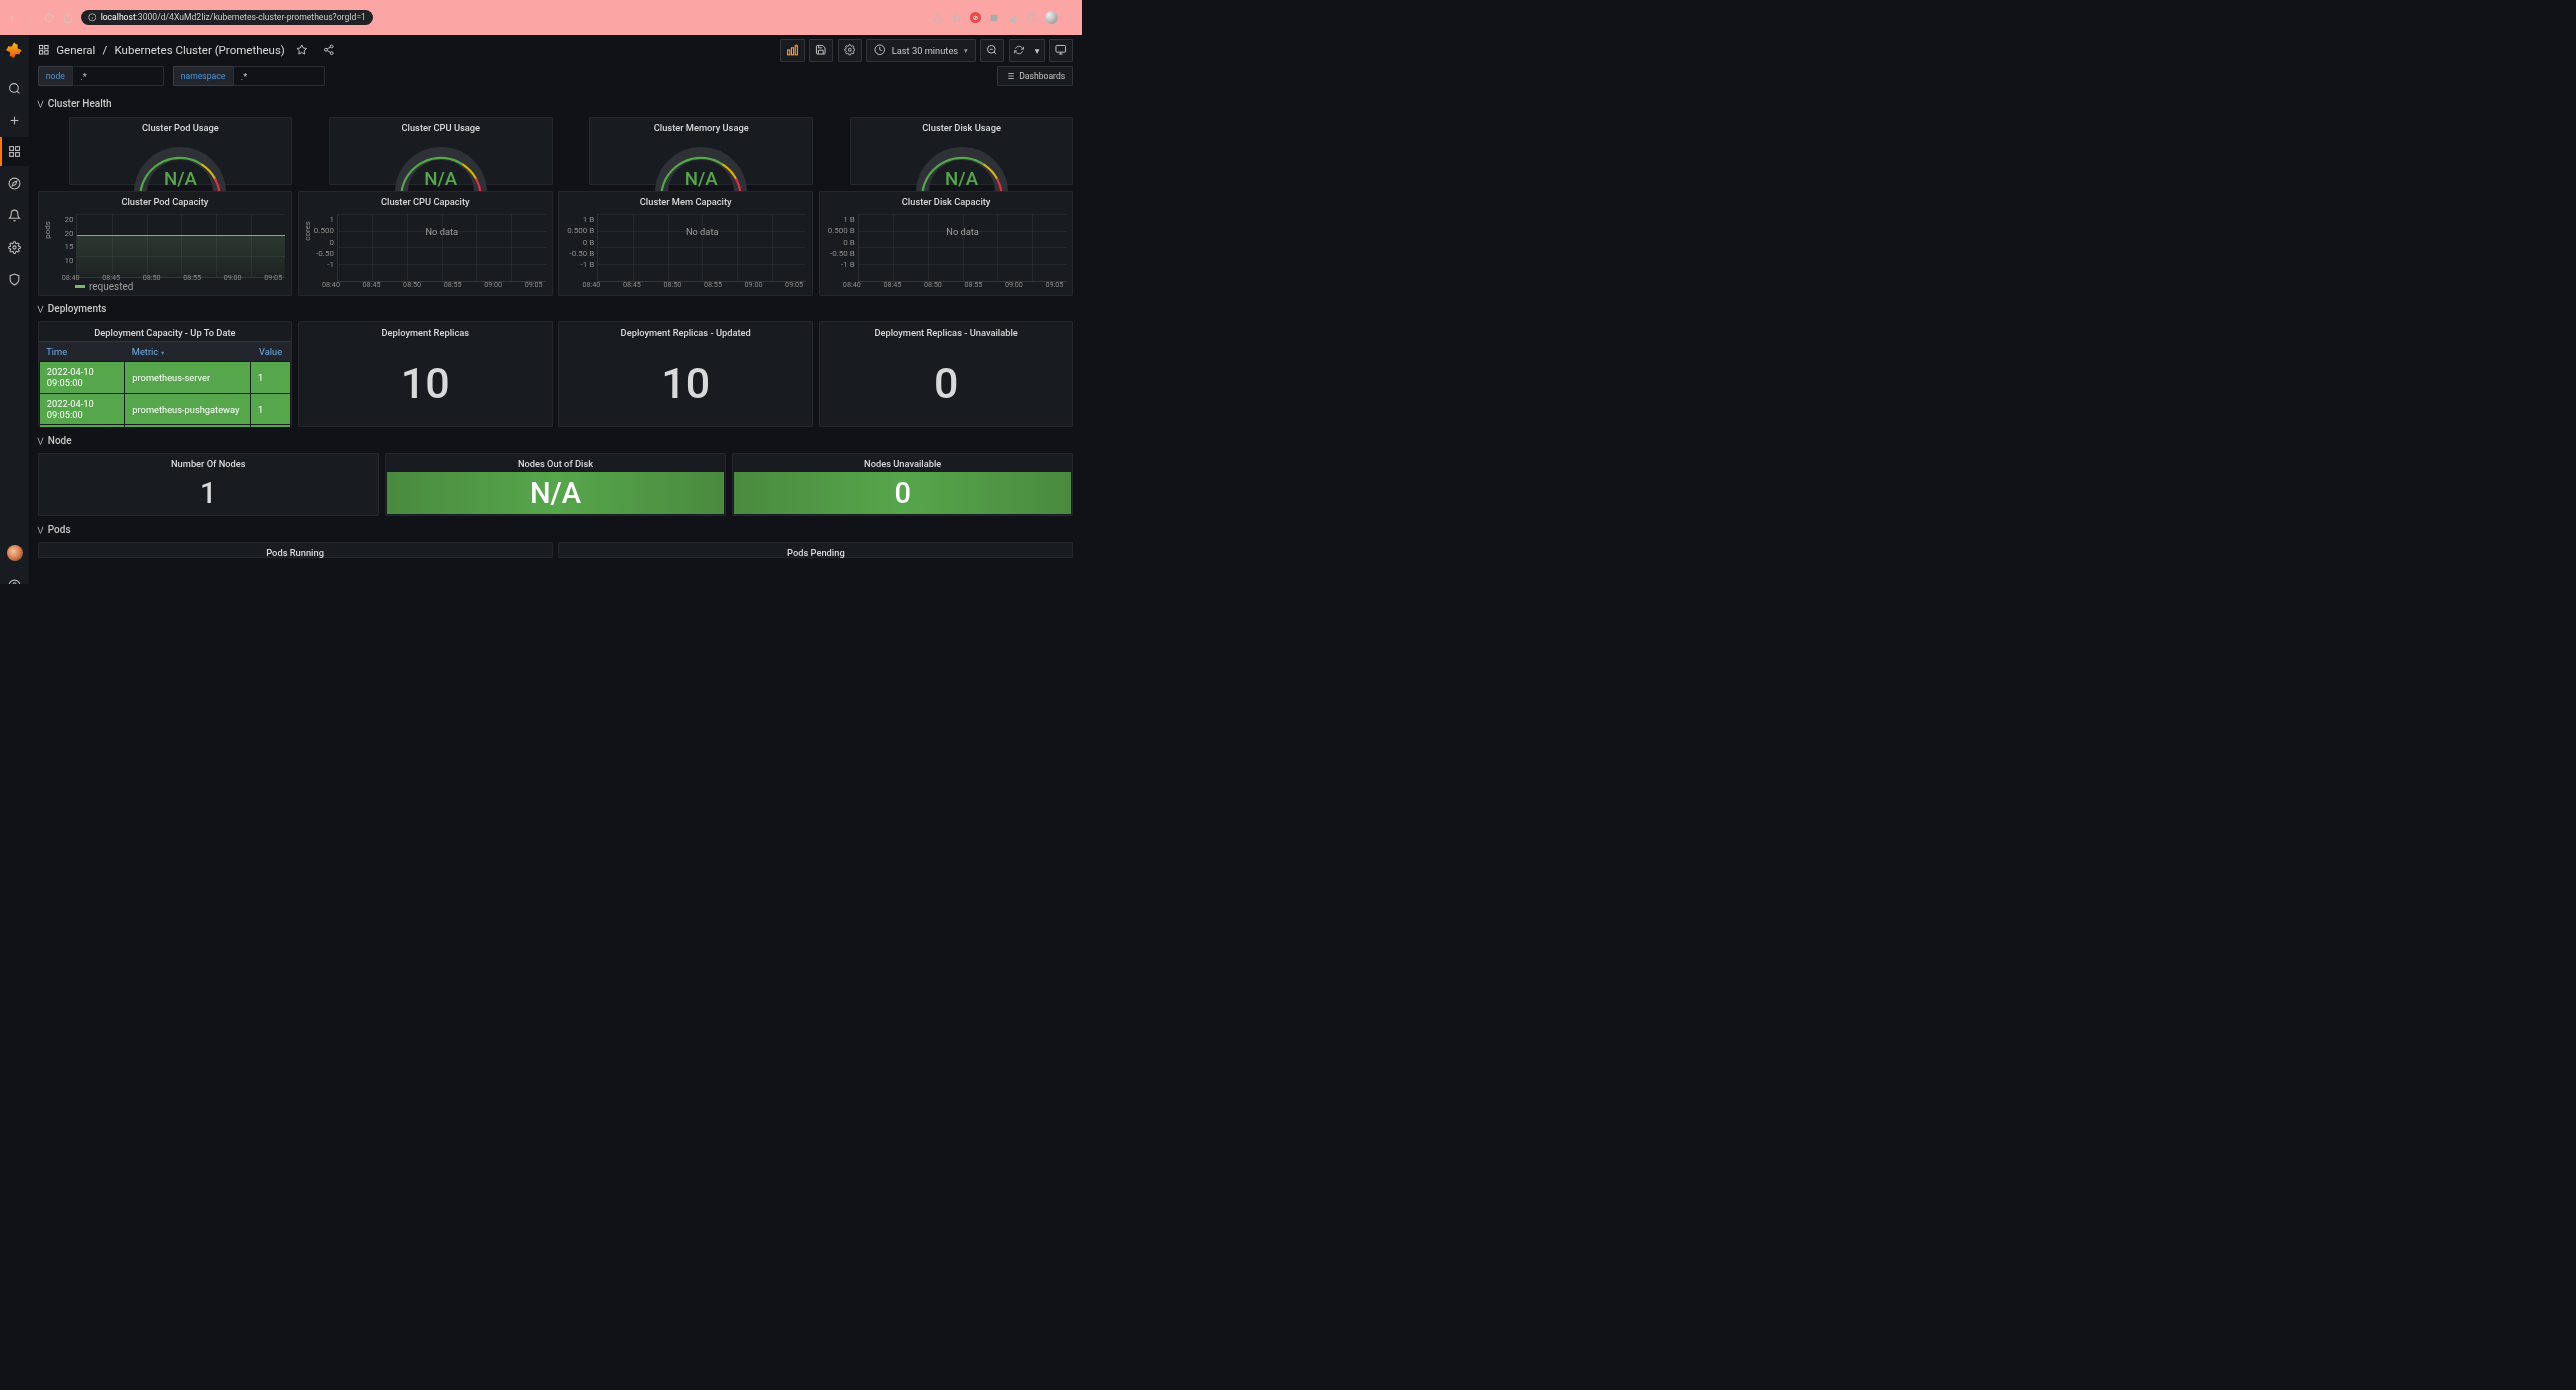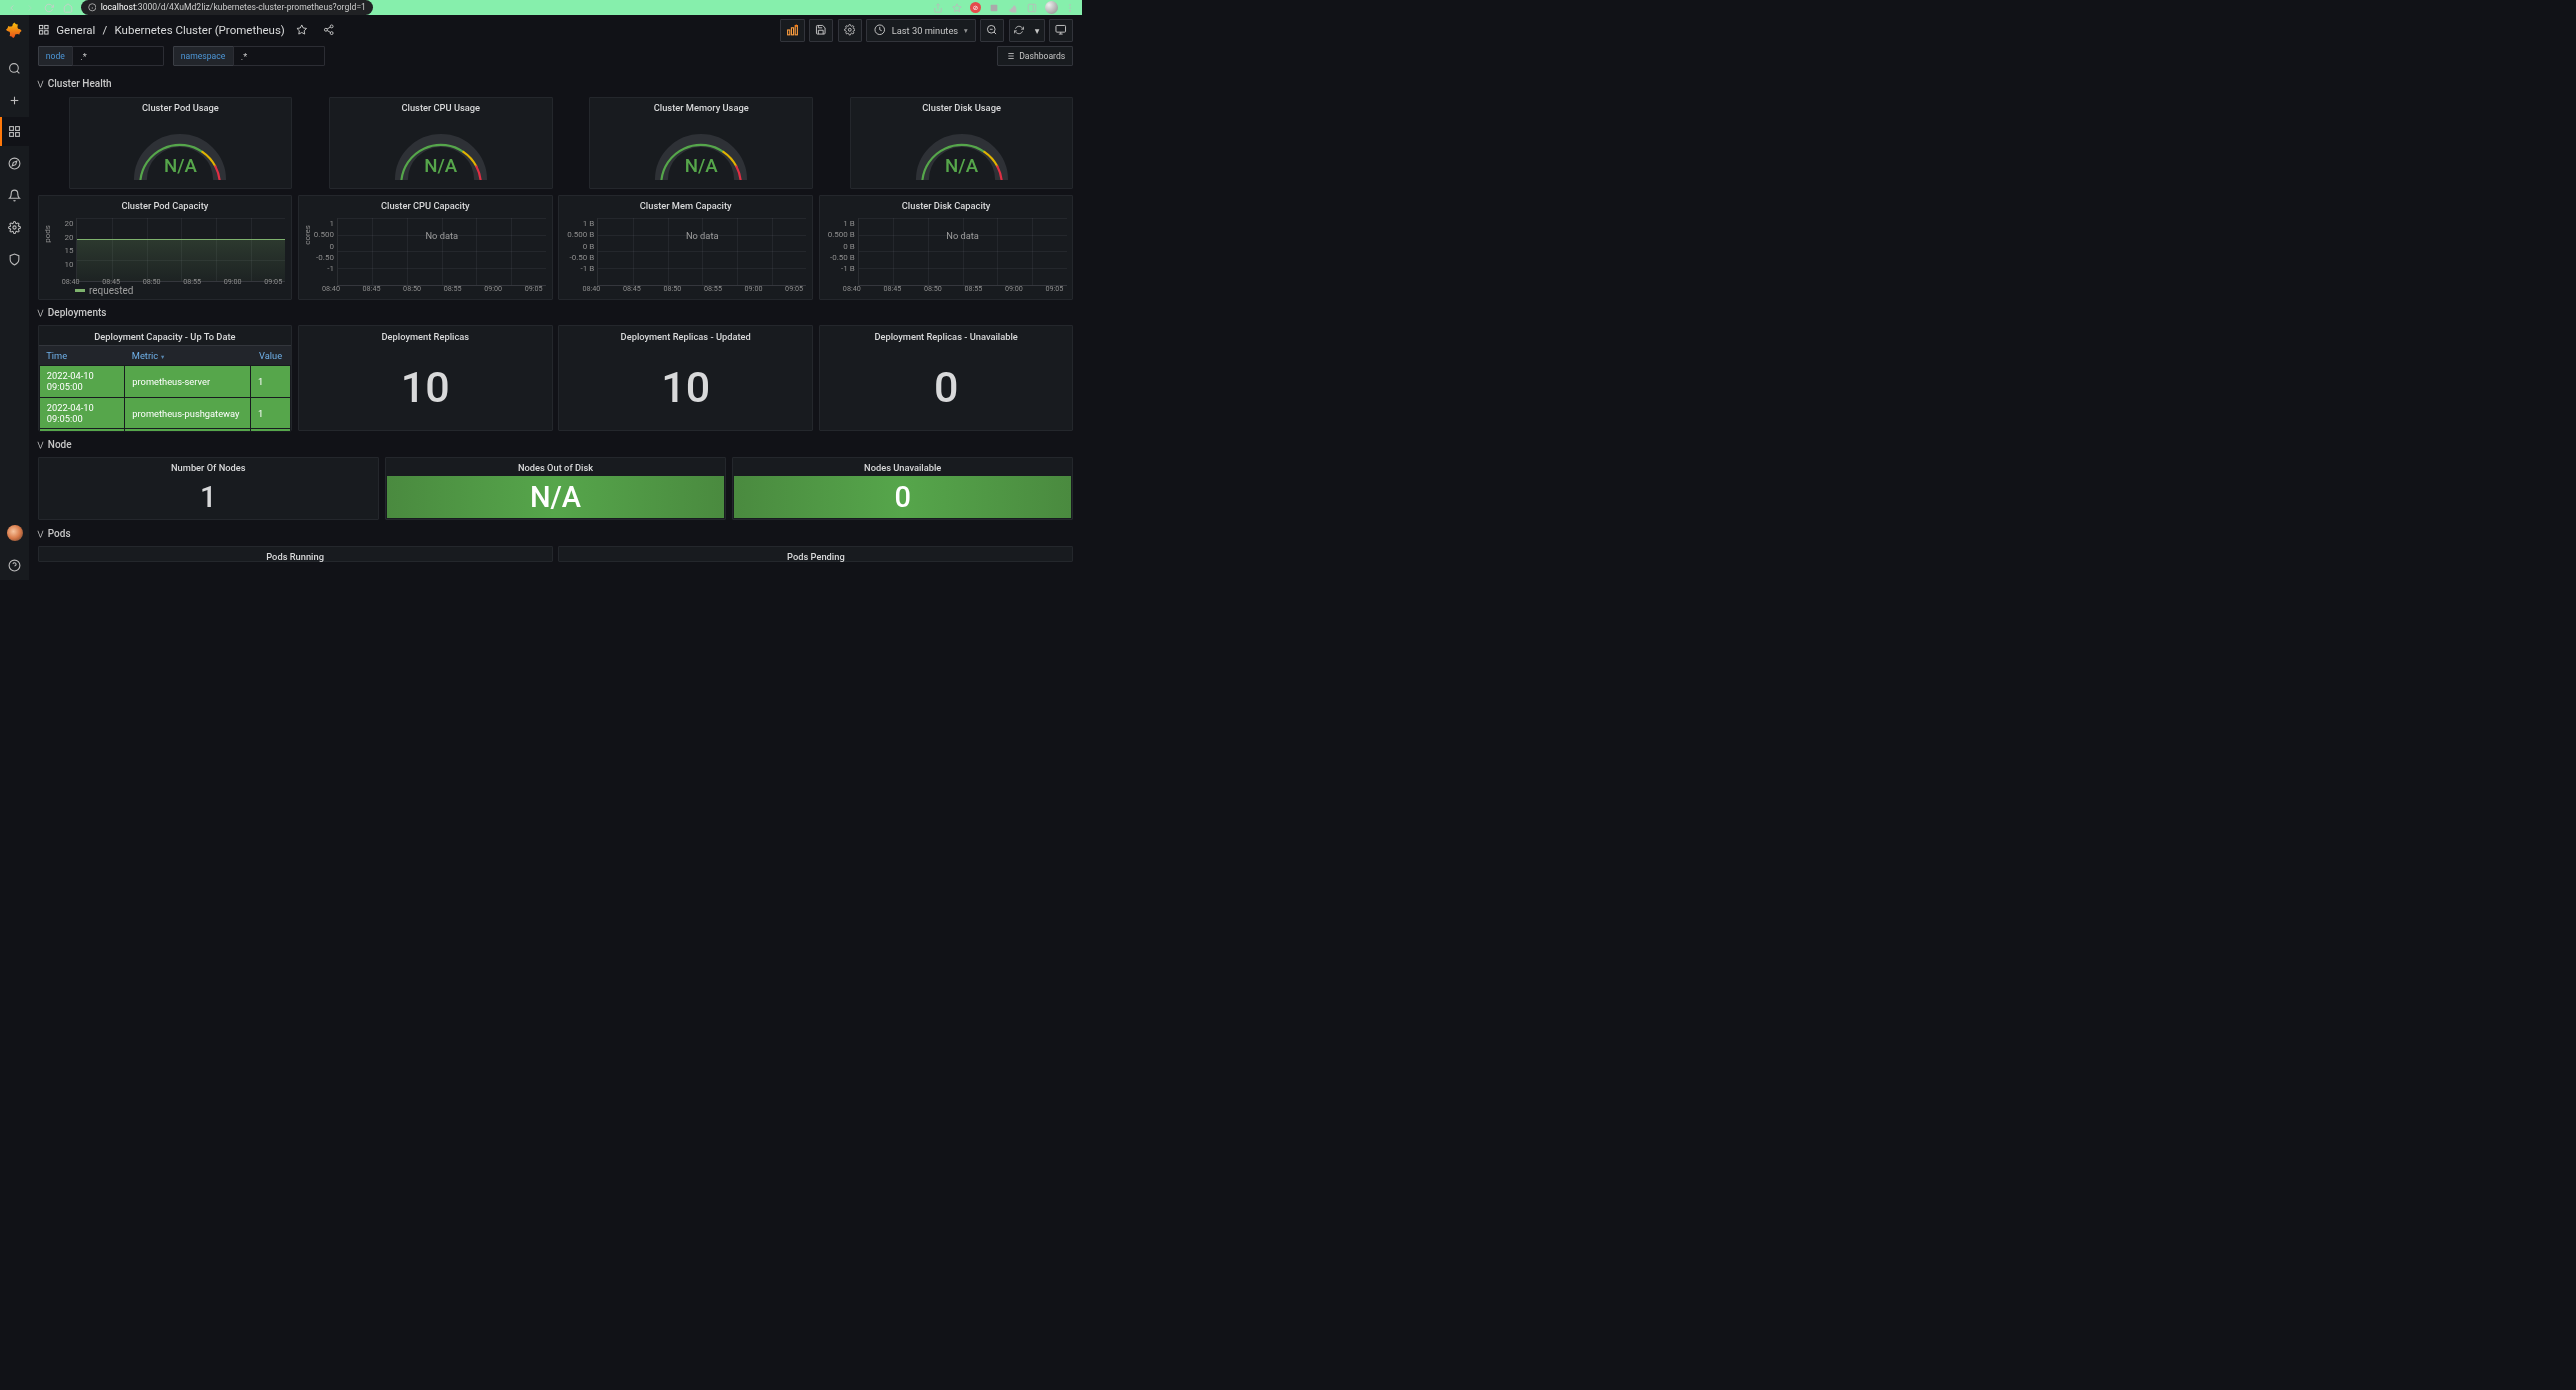--- a/index.html
+++ b/index.html
@@ -1,19 +1,19 @@
 <!DOCTYPE html>
 <html style="font-size:11.5px"><head>
 <meta charset="utf-8">
 <style>
 * { margin: 0; padding: 0; box-sizing: border-box; }
 body { font-family: -apple-system, BlinkMacSystemFont, "Segoe UI", Roboto, Helvetica, Arial, sans-serif; background: #111217; color: #ccccdc; font-size: 9.3px; width: 1082px; height: 584px; overflow: hidden; }
 
 
-.chrome-bar { height: 15px; background: #86efac; display:flex; align-items:center; padding: 0 5.8px; gap: 7.2px; font-size: 9.3px; color: #bbb; }
+.chrome-bar { height: 35px; background: #fca5a5; display:flex; align-items:center; padding: 0 5.8px; gap: 7.2px; font-size: 9.3px; color: #bbb; }
 .chrome-btn { width:11.5px; height:11.5px; display:flex; align-items:center; justify-content:center; color:#ccc; }
 .chrome-btn.disabled { opacity:0.4; }
 .url-bar { flex:0 0 auto; display:flex; align-items:center; gap:4.3px; background: #202124; border-radius: 8.6px; padding: 1.4px 7.2px; height:14.4px; color:#ccc; font-size: 8.6px; }
 .url-bar .host { color:#fff; }
 .chrome-right { margin-left:auto; display:flex; align-items:center; gap:7.2px; }
 .chrome-right .icon { width:11.5px; height:11.5px; display:flex; align-items:center; justify-content:center; }
 .ext-red { width:11.5px; height:11.5px; border-radius:50%; background:#e54b4b; color:#fff; font-size:6.5px; display:flex; align-items:center; justify-content:center; }
 .avatar { width:13px; height:13px; border-radius:50%; background: radial-gradient(circle at 30% 30%, #eee, #888); }
 
 
@@ -50,21 +50,21 @@
 .dash-body { flex:1; overflow-y:auto; padding: 0 8.6px 8.6px 8.6px; }
 .rowhdr { display:flex; align-items:center; gap:4.3px; height:20px; color:#c7c7c7; font-size:10px; font-weight:500; cursor:pointer; margin-top:2.9px; }
 .rowhdr .chev { font-size:7.2px; transform: rotate(0deg); }
 .panels { display:grid; gap:5.8px; }
 .grid4 { grid-template-columns: repeat(4,1fr); }
 .grid3 { grid-template-columns: repeat(3,1fr); }
 .grid2 { grid-template-columns: repeat(2,1fr); }
 .panel { background:#181b1f; border:0.7px solid rgba(204,204,220,0.07); border-radius:1.4px; display:flex; flex-direction:column; position:relative; }
 .panel-title { text-align:center; font-size:9.3px; color:#d8d9da; padding:4.3px 5.8px 2.9px; font-weight:500; }
 .panel-body { flex:1; position:relative; display:flex; align-items:center; justify-content:center; }
-.usage-panel { height:92px;margin-left:31px; }
+.usage-panel { height:68px;margin-left:31px; }
 .capacity-panel { height:105px; }
 .deploy-panel { height:106px; }
 .node-panel { height:63px; }
 
 
 .gauge { width:108px; height:54px; position:relative; overflow:hidden; margin-top:2.9px; }
 .gauge svg { width:108px; height:108px; position:absolute; top:0; left:0; }
 .gauge-text { position:absolute; bottom:2.9px; left:0; right:0; text-align:center; font-size:18.7px; font-weight:500; color:#56a64b; }
 
 

